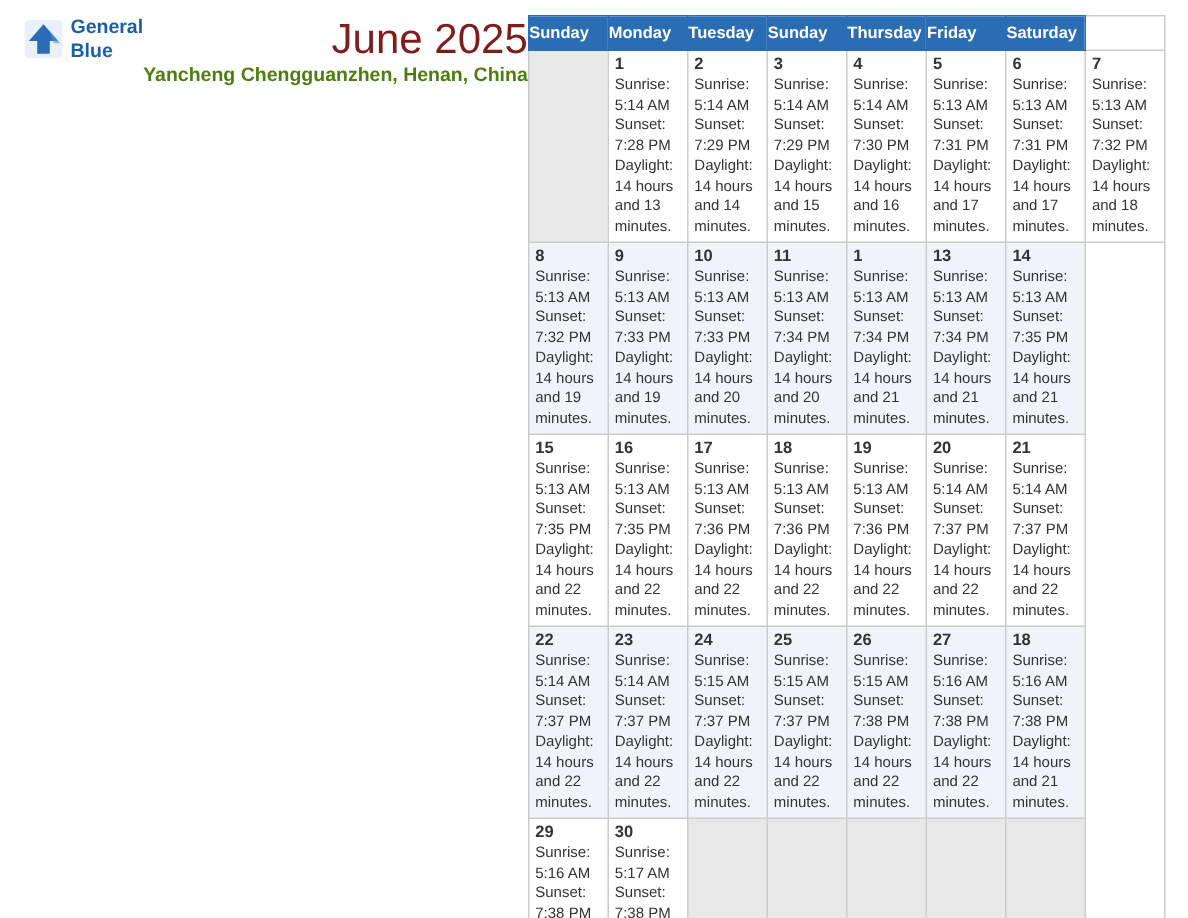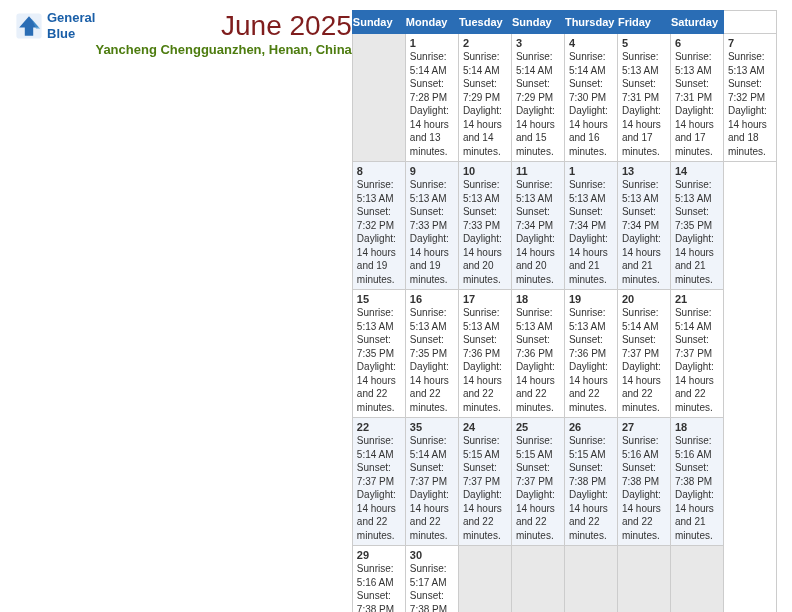--- a/index.html
+++ b/index.html
@@ -225,21 +225,21 @@
             <span class="day-num">21</span>
             <div class="day-info">Sunrise: 5:14 AM<br>Sunset: 7:37 PM<br>Daylight: 14 hours and 22 minutes.</div>
           </td>
         </tr>
         <tr>
           <td>
             <span class="day-num">22</span>
             <div class="day-info">Sunrise: 5:14 AM<br>Sunset: 7:37 PM<br>Daylight: 14 hours and 22 minutes.</div>
           </td>
           <td>
-            <span class="day-num">35</span>
+            <span class="day-num">23</span>
             <div class="day-info">Sunrise: 5:14 AM<br>Sunset: 7:37 PM<br>Daylight: 14 hours and 22 minutes.</div>
           </td>
           <td>
             <span class="day-num">24</span>
             <div class="day-info">Sunrise: 5:15 AM<br>Sunset: 7:37 PM<br>Daylight: 14 hours and 22 minutes.</div>
           </td>
           <td>
             <span class="day-num">25</span>
             <div class="day-info">Sunrise: 5:15 AM<br>Sunset: 7:37 PM<br>Daylight: 14 hours and 22 minutes.</div>
           </td>

